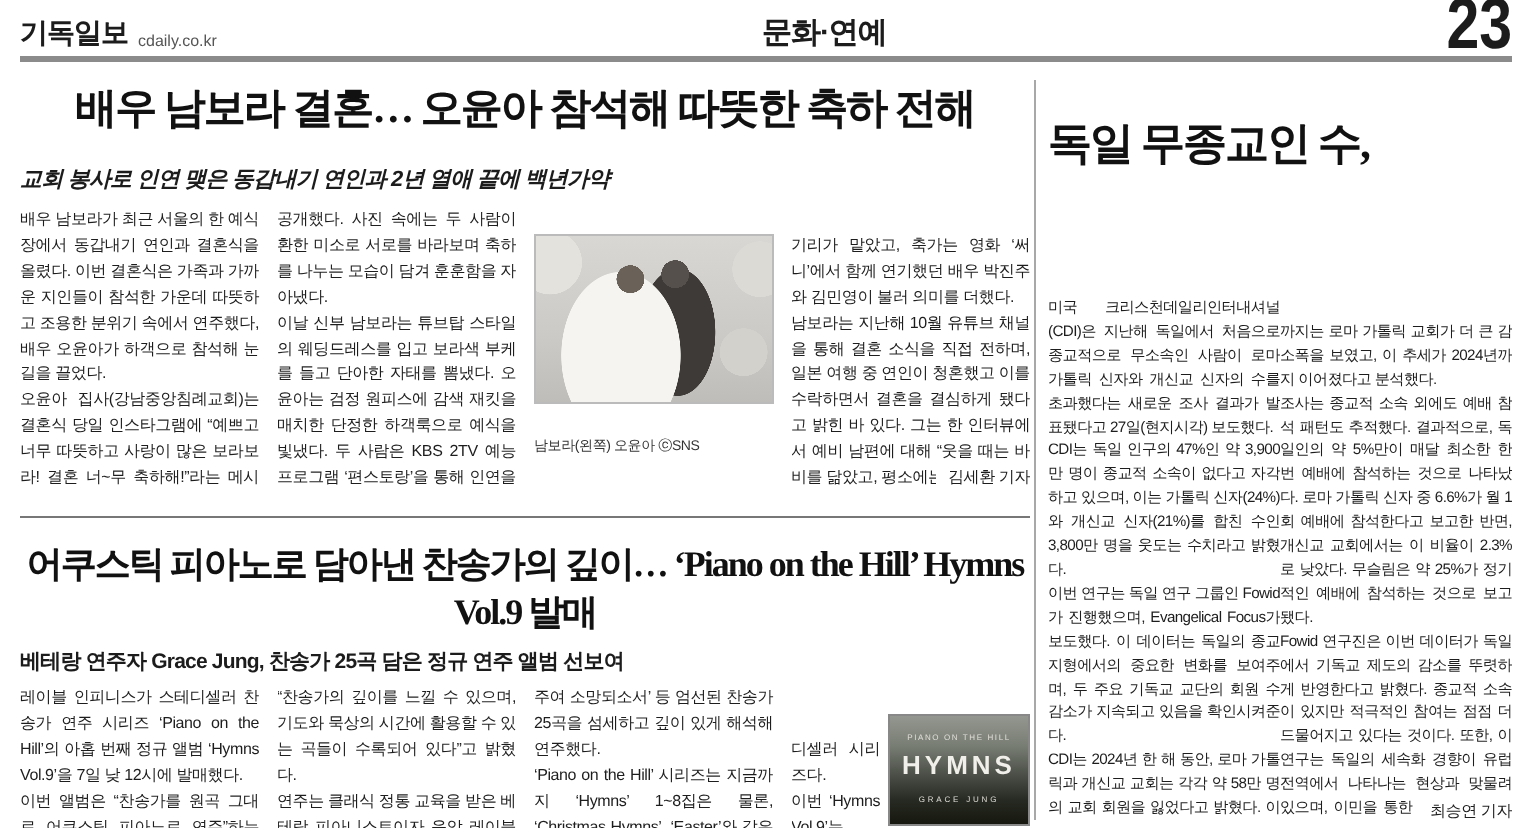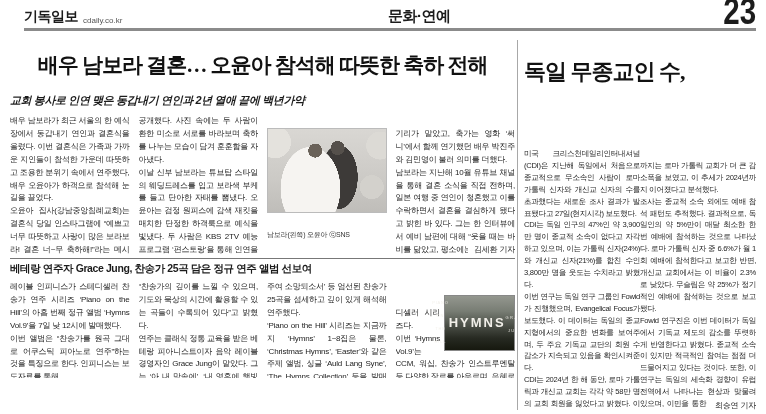--- a/index.html
+++ b/index.html
@@ -1,41 +1,41 @@
 <!DOCTYPE html>
 <html><head>
 <meta charset="utf-8">
 <style>
   html,body{margin:0;padding:0;background:#e8e8e8;}
   .page{position:relative;width:766px;height:414px;background:#ffffff;overflow:hidden;
         font-family:"Liberation Sans","DejaVu Sans",sans-serif;color:#1c1c1c;}
 
   
-  .masthead{position:absolute;left:24px;right:10px;top:0;height:31px;
+  .masthead{position:absolute;left:10px;right:10px;top:0;height:31px;
             border-bottom:3px solid #8b8b8b;display:flex;align-items:flex-end;
             justify-content:space-between;padding-bottom:2px;box-sizing:border-box;}
   .mh-left{display:flex;align-items:flex-end;}
   .brand{font-size:14px;font-weight:800;letter-spacing:-0.5px;}
   .url{font-size:8px;color:#555;margin-left:5px;padding-bottom:1px;}
   .mh-center{font-size:15px;font-weight:700;letter-spacing:-0.5px;}
   .mh-right{display:flex;align-items:flex-end;}
   .dateline{font-size:8px;color:#333;margin-right:7px;padding-bottom:3px;}
   .pageno{display:inline-block;font-size:36px;line-height:0.78;font-weight:600;
           transform:scaleX(0.82);transform-origin:right bottom;}
 
   
   .headline-serif{font-family:"Liberation Serif","DejaVu Serif",serif;font-weight:bold;color:#111;}
   .cols{display:flex;gap:9px;overflow:hidden;}
   .col{flex:1 1 0;font-size:8px;line-height:12.9px;text-align:justify;
        white-space:pre-line;letter-spacing:-0.2px;color:#1d1d1d;overflow:hidden;position:relative;}
   .byline{position:absolute;right:0;bottom:0;background:#fff;font-size:8px;
           padding-left:6px;letter-spacing:-0.2px;margin-top:32px;}
 
   
-  .art-wedding{position:absolute;left:10px;top:35px;width:505px;}
+  .art-wedding{position:absolute;left:10px;top:24px;width:505px;}
   .art-wedding h1{margin:16px 0 14px;font-size:21px;text-align:center;letter-spacing:-1px;}
   .art-wedding .subhead{font-size:11px;font-weight:bold;margin:0 0 7px;letter-spacing:-0.4px;font-style:italic;}
   .art-wedding .cols{height:142px;}
   .art-wedding .col{padding-bottom:1px;}
   .photo{height:85px;border:1px solid #bbb;box-sizing:border-box;background:
      radial-gradient(circle 7px at 40% 26%, #6a6259 0 99%, transparent 100%),
      radial-gradient(circle 7px at 59% 23%, #55504b 0 99%, transparent 100%),
      radial-gradient(ellipse 30px 42px at 36% 72%, #f6f4f1 0 99%, transparent 100%),
      radial-gradient(ellipse 19px 32px at 60% 58%, #3d3a38 0 99%, transparent 100%),
      radial-gradient(circle 16px at 6% 16%, #e4e2dd 0 99%, transparent 100%),
@@ -46,21 +46,21 @@
 
   .hr-left{position:absolute;left:10px;width:505px;top:258px;border-top:1px solid #777;}
   .vr-main{position:absolute;left:517px;top:40px;bottom:4px;width:1px;background:#a8a8a8;}
 
   
   .art-album{position:absolute;left:10px;top:262px;width:505px;bottom:0;}
   .art-album h2{margin:8px 0 6px;font-size:18px;text-align:center;letter-spacing:-1px;}
   .art-album .subhead{font-size:10.5px;font-weight:bold;margin:0 0 5px;letter-spacing:-0.4px;}
   .art-album .cols{height:97px;}
   .album-cover{float:right;width:71px;height:56px;margin:1px 0 3px 4px;
-     border:1px solid #888;box-sizing:border-box;display:flex;flex-direction:row;
+     border:1px solid #888;box-sizing:border-box;display:flex;flex-direction:column;
      align-items:center;justify-content:center;color:#f1efe9;text-align:center;white-space:normal;
      background:linear-gradient(180deg,#94978f 0%,#787d74 28%,#4a4e46 55%,#272a22 78%,#16180f 100%);}
   .album-series{font-size:4px;letter-spacing:0.8px;opacity:.85;}
   .album-title{font-size:13px;font-weight:bold;letter-spacing:2px;line-height:13px;margin:1px 0;}
   .album-artist{font-size:4px;letter-spacing:1.4px;margin-top:4px;opacity:.9;}
 
   
   .art-germany{position:absolute;left:524px;top:36px;width:232px;bottom:0;}
   .art-germany h2{margin:24px 0 14px;font-size:22px;line-height:24px;
                   text-align:left;letter-spacing:-1px;}
@@ -102,20 +102,21 @@
 남보라는 지난해 10월 유튜브 채널을 통해 결혼 소식을 직접 전하며, 일본 여행 중 연인이 청혼했고 이를 수락하면서 결혼을 결심하게 됐다고 밝힌 바 있다. 그는 한 인터뷰에서 예비 남편에 대해 “웃을 때는 바비를 닮았고, 평소에는 손흥민 선수를 조금 닮았다. ○○커피 매장을 지날 때마다 생각나는 귀여운 사람”이라고 소개하며 애정을 드러내기도 했다.</span>
         <span class="byline">김세환 기자</span>
       </div>
     </div>
   </section>
 
   <div class="hr-left"></div>
   <div class="vr-main"></div>
 
   <section class="art-album">
+    <h2 class="headline-serif">어쿠스틱 피아노로 담아낸 찬송가의 깊이… ‘Piano on the Hill’ Hymns Vol.9 발매</h2>
     <div class="subhead">베테랑 연주자 Grace Jung, 찬송가 25곡 담은 정규 연주 앨범 선보여</div>
     <div class="cols">
       <div class="col">레이블 인피니스가 스테디셀러 찬송가 연주 시리즈 ‘Piano on the Hill’의 아홉 번째 정규 앨범 ‘Hymns Vol.9’을 7일 낮 12시에 발매했다.
 이번 앨범은 “찬송가를 원곡 그대로 어쿠스틱 피아노로 연주”하는 것을 특징으로 한다. 인피니스는 보도자료를 통해</div>
       <div class="col">“찬송가의 깊이를 느낄 수 있으며, 기도와 묵상의 시간에 활용할 수 있는 곡들이 수록되어 있다”고 밝혔다.
 연주는 클래식 정통 교육을 받은 베테랑 피아니스트이자 음악 레이블 경영자인 Grace Jung이 맡았다. 그는 ‘아 내 맘속에’, ‘내 영혼에 햇빛 비치니’, ‘내 맘의</div>
       <div class="col">주여 소망되소서’ 등 엄선된 찬송가 25곡을 섬세하고 깊이 있게 해석해 연주했다.
 ‘Piano on the Hill’ 시리즈는 지금까지 ‘Hymns’ 1~8집은 물론, ‘Christmas Hymns’, ‘Easter’와 같은 주제 앨범, 싱글 ‘Auld Lang Syne’, ‘The Hymns Collection’ 등을 발매하며 꾸준한 인기를 얻어온 기독교 음악의 대표적인 스테</div>
       <div class="col">
         <div class="album-cover">

